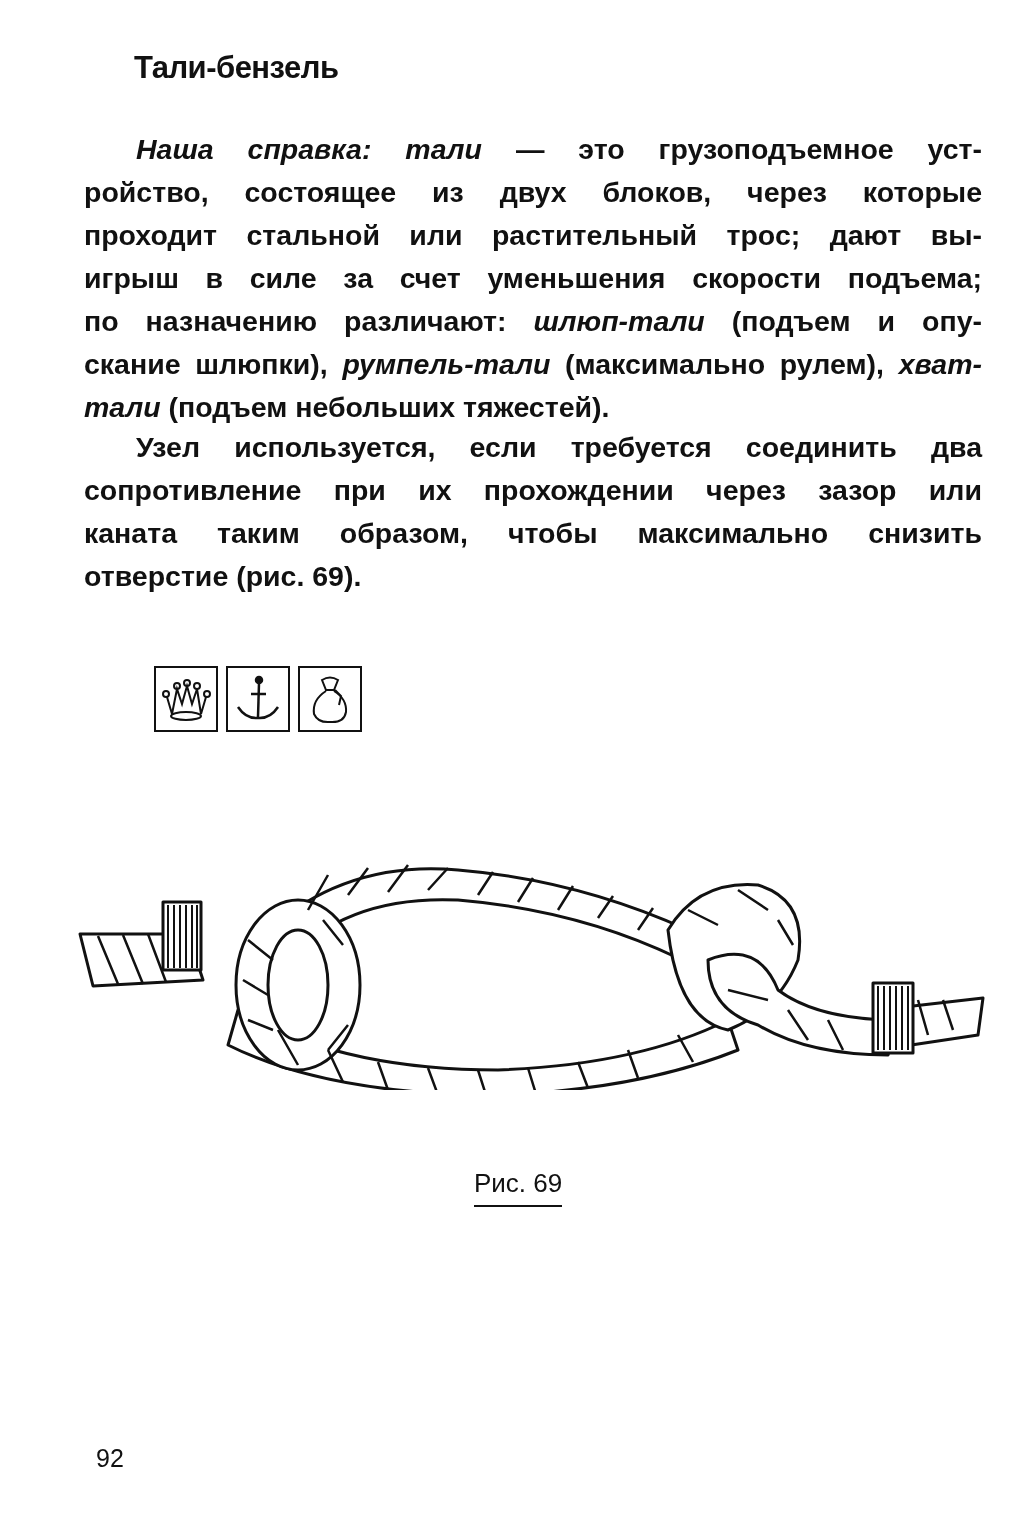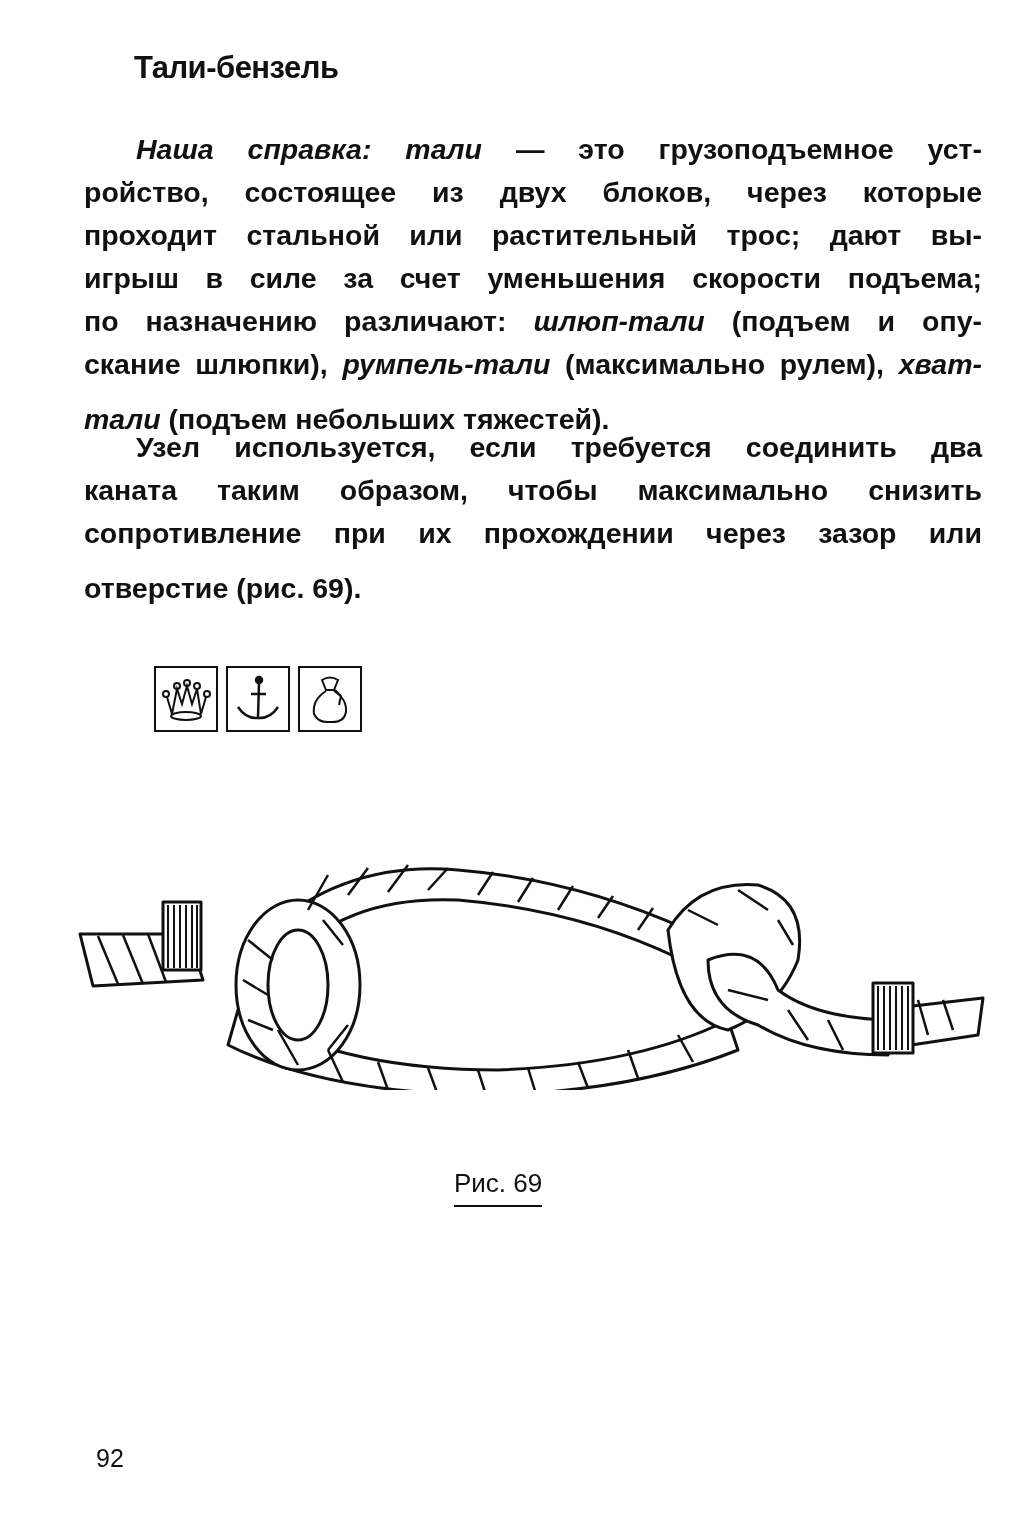--- a/index.html
+++ b/index.html
@@ -1,50 +1,50 @@
 <!DOCTYPE html>
 <html><head>
 <meta charset="utf-8">
 <style>
   html, body { margin:0; padding:0; background:#ffffff; }
   body { width:1012px; height:1521px; position:relative; overflow:hidden; color:#111; font-family:"Liberation Sans", sans-serif; }
   .title { position:absolute; left:134px; top:50px; font-size:31px; font-weight:bold; letter-spacing:-0.5px; }
   .para { position:absolute; left:84px; width:898px; font-size:28.5px; line-height:43px; text-align:justify;font-weight:bold; }
   .para .line { display:block; text-align-last:justify; white-space:nowrap; }
-  .para .line.last { text-align-last:left;margin-top:12px; }
+  .para .line.last { text-align-last:left; }
   .p1 { top:128px; }
   .p2 { top:426px; }
   .ind { padding-left:52px; }
   em { font-style:italic; }
   .icons { position:absolute; left:154px; top:666px; display:flex; gap:8px; }
   .icon-box { width:64px; height:66px; border:2px solid #111; box-sizing:border-box; display:flex; align-items:center; justify-content:center; }
   .figure { position:absolute; left:78px; top:850px; width:910px; height:240px; }
-  .caption { position:absolute; left:454px; top:1168px; font-size:26px; padding-bottom:6px; border-bottom:2px solid #111; }
+  .caption { position:absolute; left:474px; top:1168px; font-size:26px; padding-bottom:6px; border-bottom:2px solid #111; }
   .p3 { position:absolute; left:134px; top:1318px; font-size:28.5px; line-height:43px; }
   .pagenum { position:absolute; left:84px; top:1444px; font-size:25px;margin-left:12px; }
 </style>
 </head>
 <body>
 
 <div class="title">Тали-бензель</div>
 
 <div class="para p1">
   <span class="line ind"><em>Наша справка: тали</em><span> — это грузоподъемное уст-</span></span>
   <span class="line"><span>ройство, состоящее из двух блоков, через которые</span></span>
   <span class="line"><span>проходит стальной или растительный трос; дают вы-</span></span>
   <span class="line"><span>игрыш в силе за счет уменьшения скорости подъема;</span></span>
   <span class="line"><span>по назначению различают: </span><em>шлюп-тали</em><span> (подъем и опу-</span></span>
   <span class="line"><span>скание шлюпки), </span><em>румпель-тали</em><span> (максимально рулем), </span><em>хват-</em></span>
   <span class="line last"><em>тали</em><span> (подъем небольших тяжестей).</span></span>
 </div>
 
 <div class="para p2">
   <span class="line ind">Узел используется, если требуется соединить два</span>
+  <span class="line">сопротивление при их прохождении через зазор или</span>
   <span class="line">каната таким образом, чтобы максимально снизить</span>
-  <span class="line">сопротивление при их прохождении через зазор или</span>
   <span class="line last">отверстие (рис. 69).</span>
 </div>
 
 <div class="icons">
   <div class="icon-box">
     <svg width="52" height="50" viewBox="0 0 52 50">
         <g fill="none" stroke="#111" stroke-width="2">
       <circle cx="6" cy="20" r="3"></circle>
           <circle cx="17" cy="12" r="3"></circle>
           <circle cx="27" cy="9" r="3"></circle>

